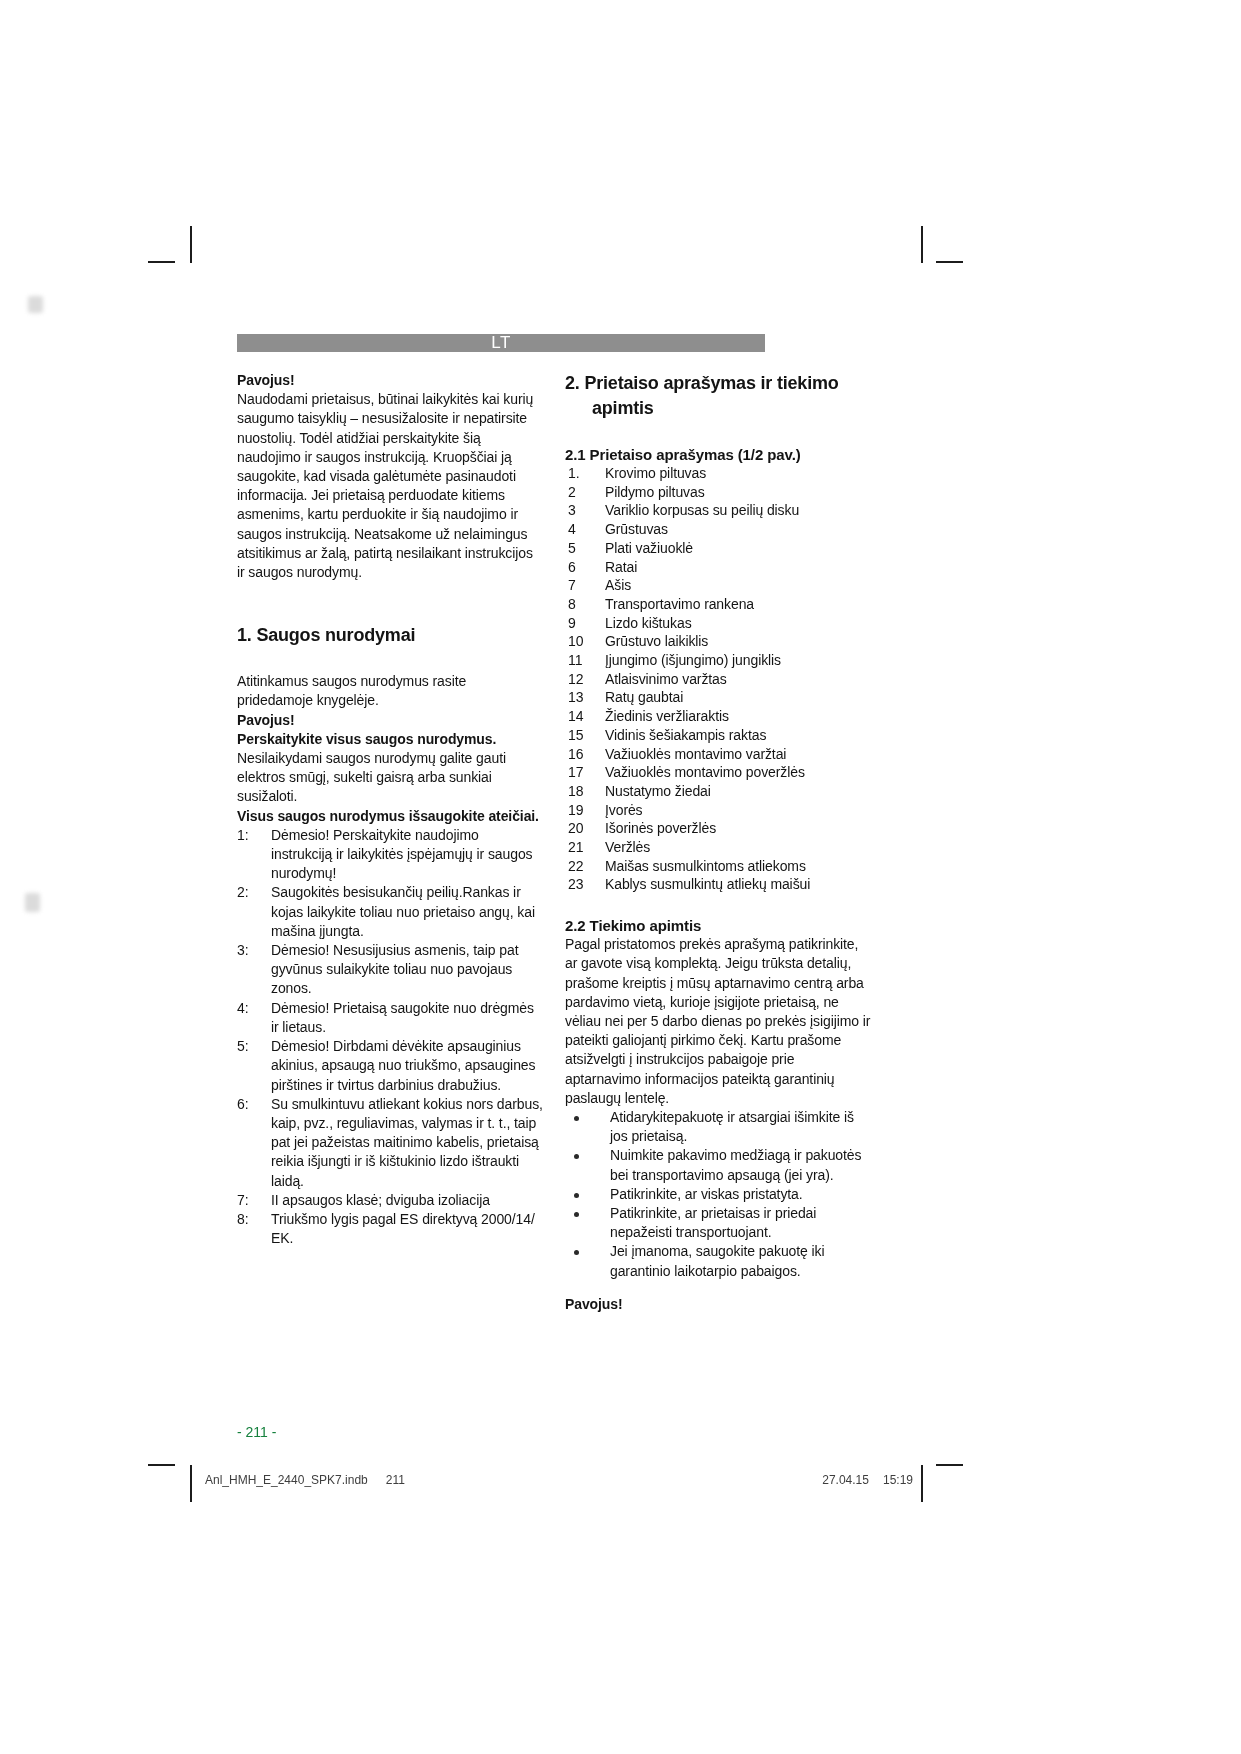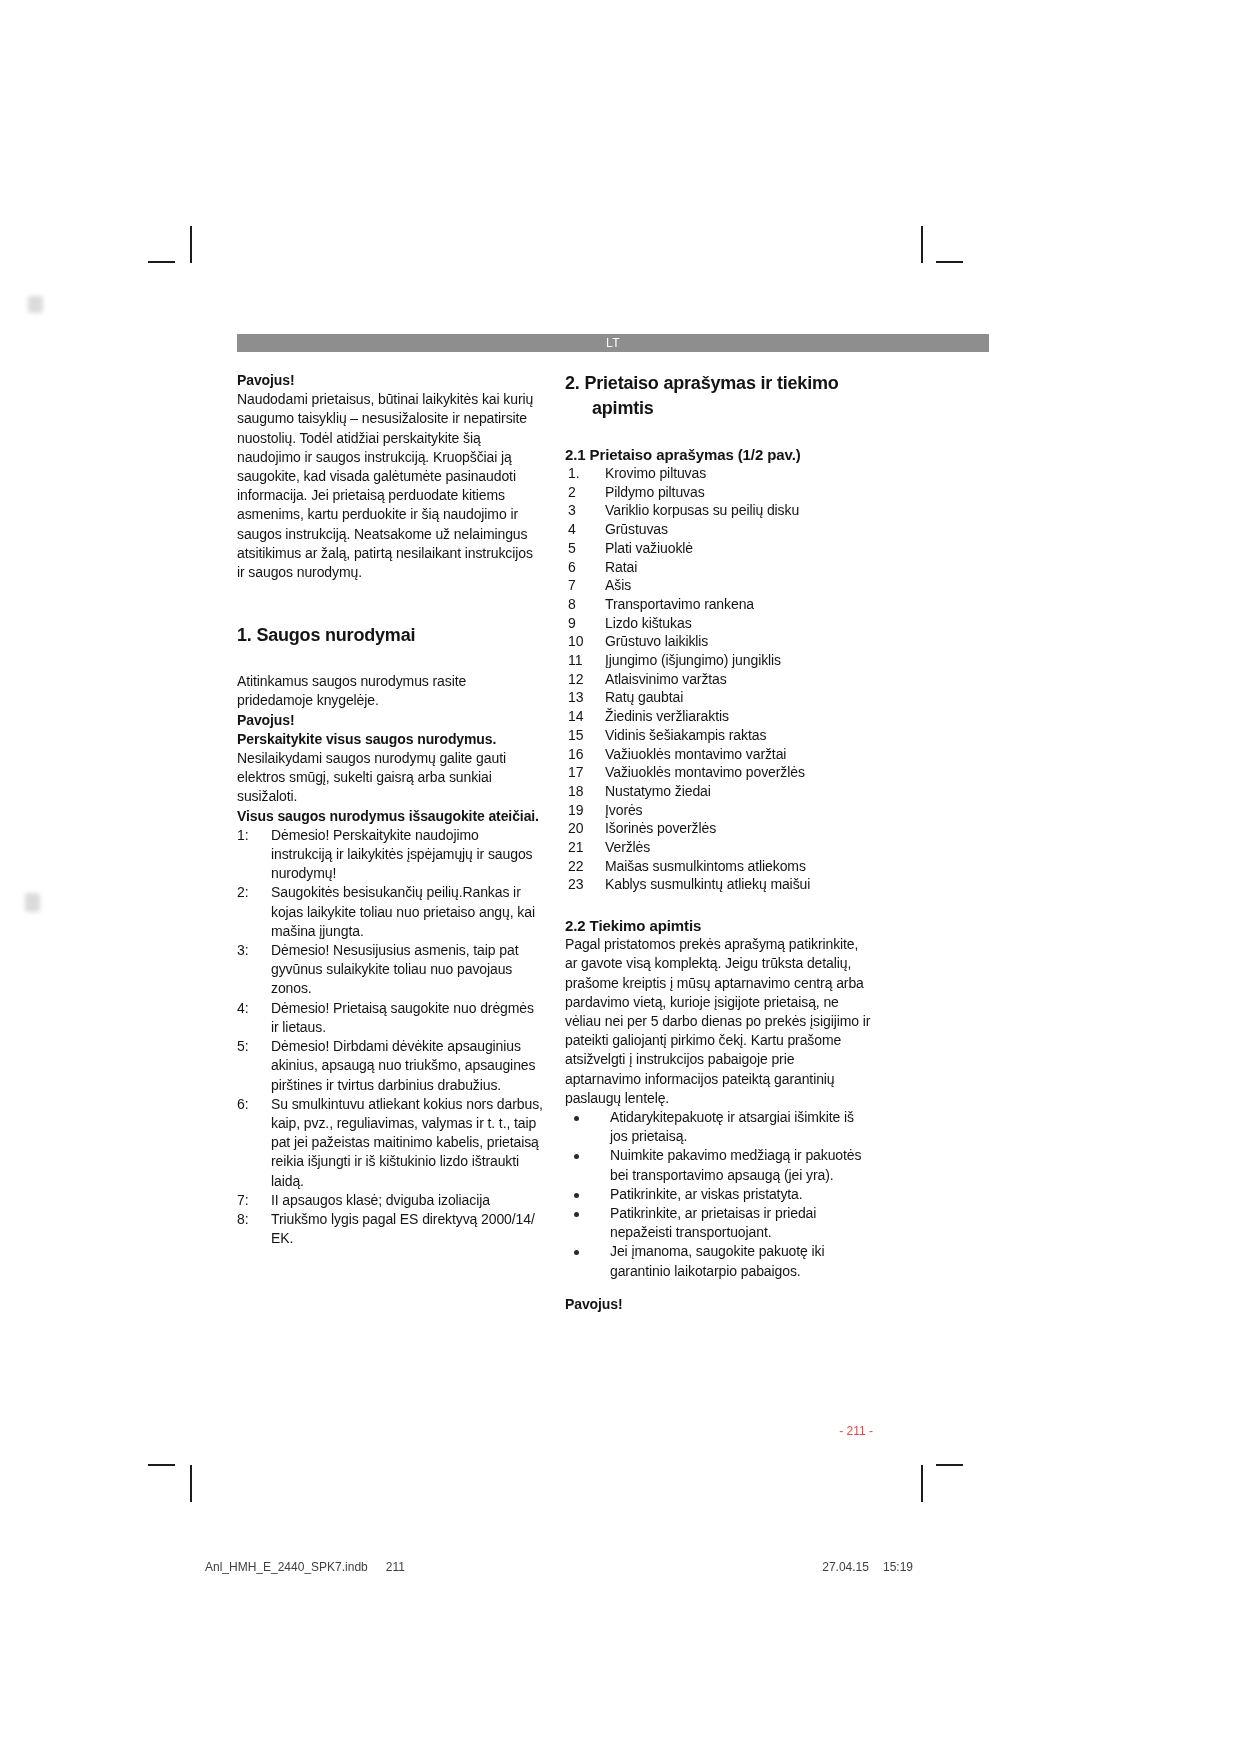--- a/index.html
+++ b/index.html
@@ -9,23 +9,23 @@
     background:#ffffff; color:#141414;
     font-family:"Liberation Sans", sans-serif;
     overflow:hidden;
   }
   
   .crop { position:absolute; background:#1c1c1c; }
   .crop.v { width:2px; height:37px; }
   .crop.h { width:27px; height:2px; }
   
   .lt-bar {
-    position:absolute; left:237px; top:334px; width:752px; height:18px;
+    position:absolute; left:237px; top:334px; width:528px; height:18px;
     background:#8e8e8e; color:#ffffff;
-    font-size:12px; line-height:18px; text-align:center; letter-spacing:0.5px;
+    font-size:17px; line-height:18px; text-align:center; letter-spacing:0.5px;
   }
   
   .col { position:absolute; top:371px; font-size:14px; line-height:19.2px; letter-spacing:-0.1px; }
   .col.left  { left:237px; width:306px; }
   .col.right { left:565px; width:308px; }
   .b { font-weight:bold; }
   h2 { font-size:18px; line-height:25px; font-weight:bold; letter-spacing:-0.2px; }
   .col.left h2 { margin:41px 0 24px 0; }
   .hang { padding-left:27px; text-indent:-27px; margin:0 0 24px 0; }
   .sub { font-size:15px; font-weight:bold; line-height:19px; }
@@ -42,24 +42,24 @@
   .bullet-item { display:flex; }
   .bullet-item .marker { flex:0 0 45px; padding-left:9px; }
   .bullet-item .marker i {
     display:block; width:5px; height:5px; border-radius:50%;
     background:#2a2a2a; margin-top:8px;
   }
   .bullet-item .txt { flex:1; }
   
   .page-num {
     position:absolute; left:237px; top:1424px; width:636px;
-    text-align:right; font-size:12px; color:#ef4444;
+    text-align:left; font-size:14px; color:#15803d;
   }
   .footer-line {
-    position:absolute; top:1560px; font-size:12px; color:#3e3e3e;
+    position:absolute; top:1473px; font-size:12px; color:#3e3e3e;
     display:inline-flex; white-space:nowrap;
   }
   .footer-line.fl-left  { left:205px; gap:18px; }
   .footer-line.fl-right { right:328px; gap:14px;margin-left:44px; }
   
   .smudge { position:absolute; background:#9a9a9a; opacity:0.35; filter:blur(2px); border-radius:3px; }
 </style>
 </head>
 <body>
 

